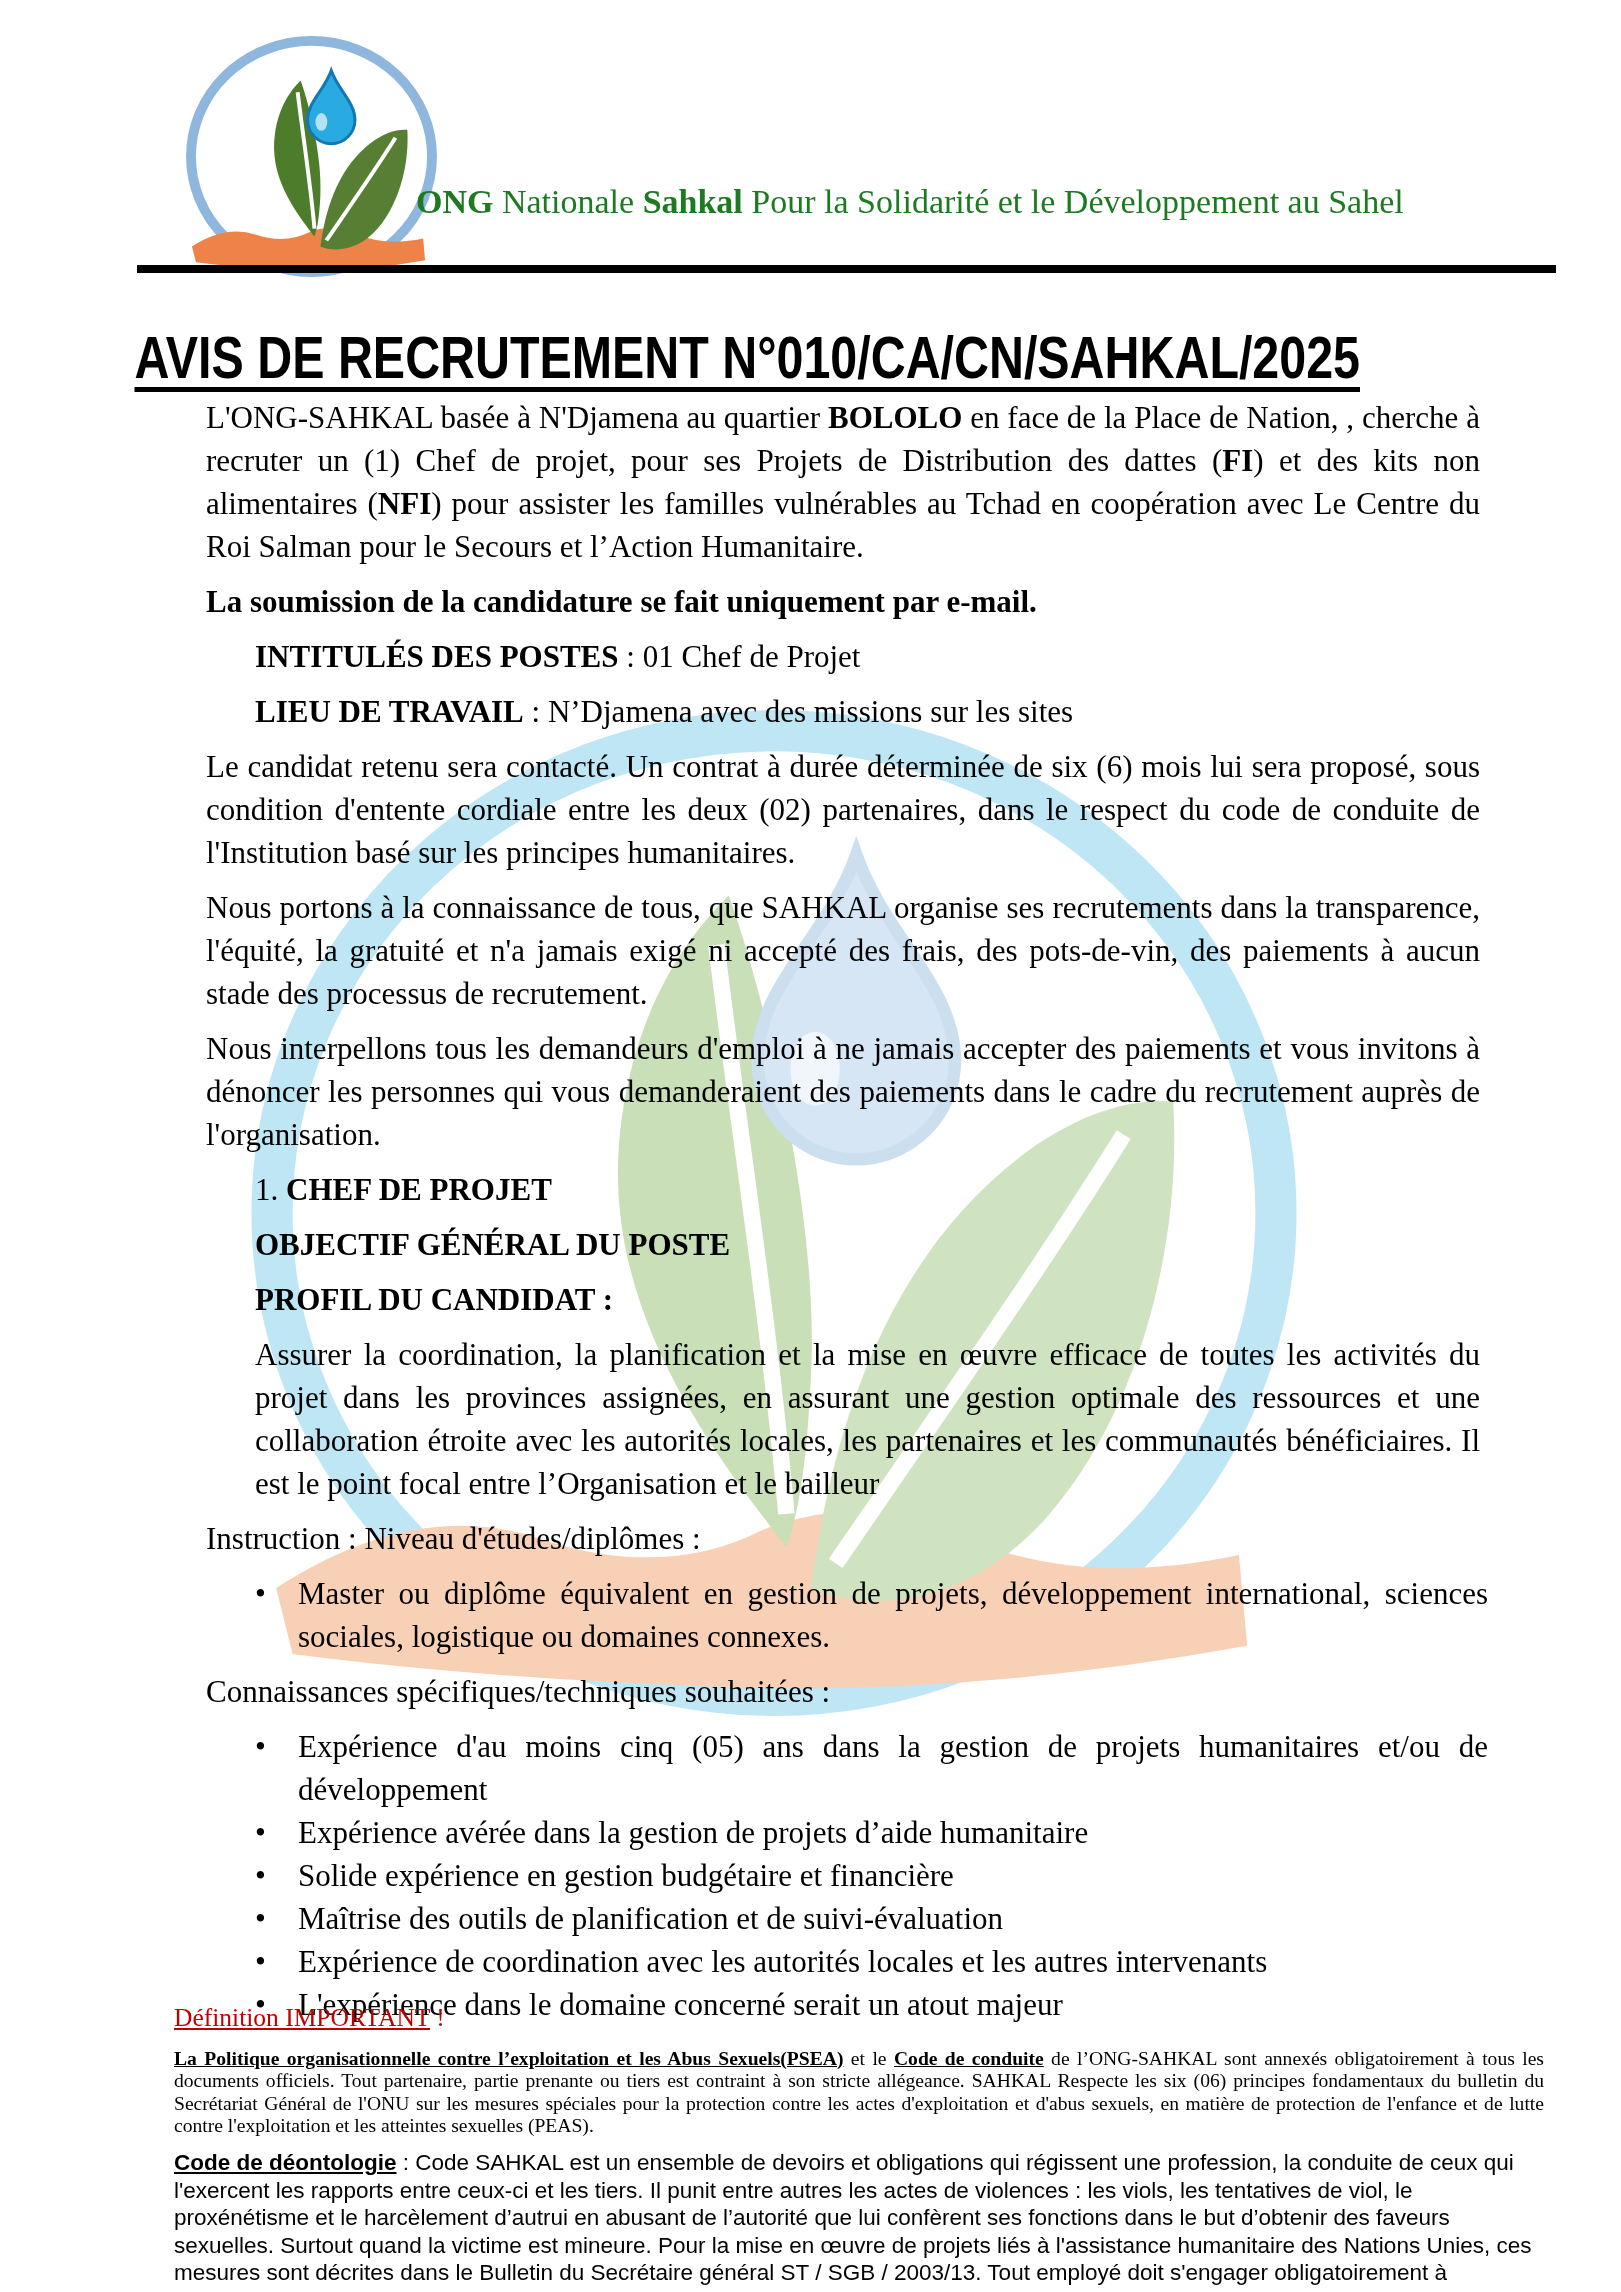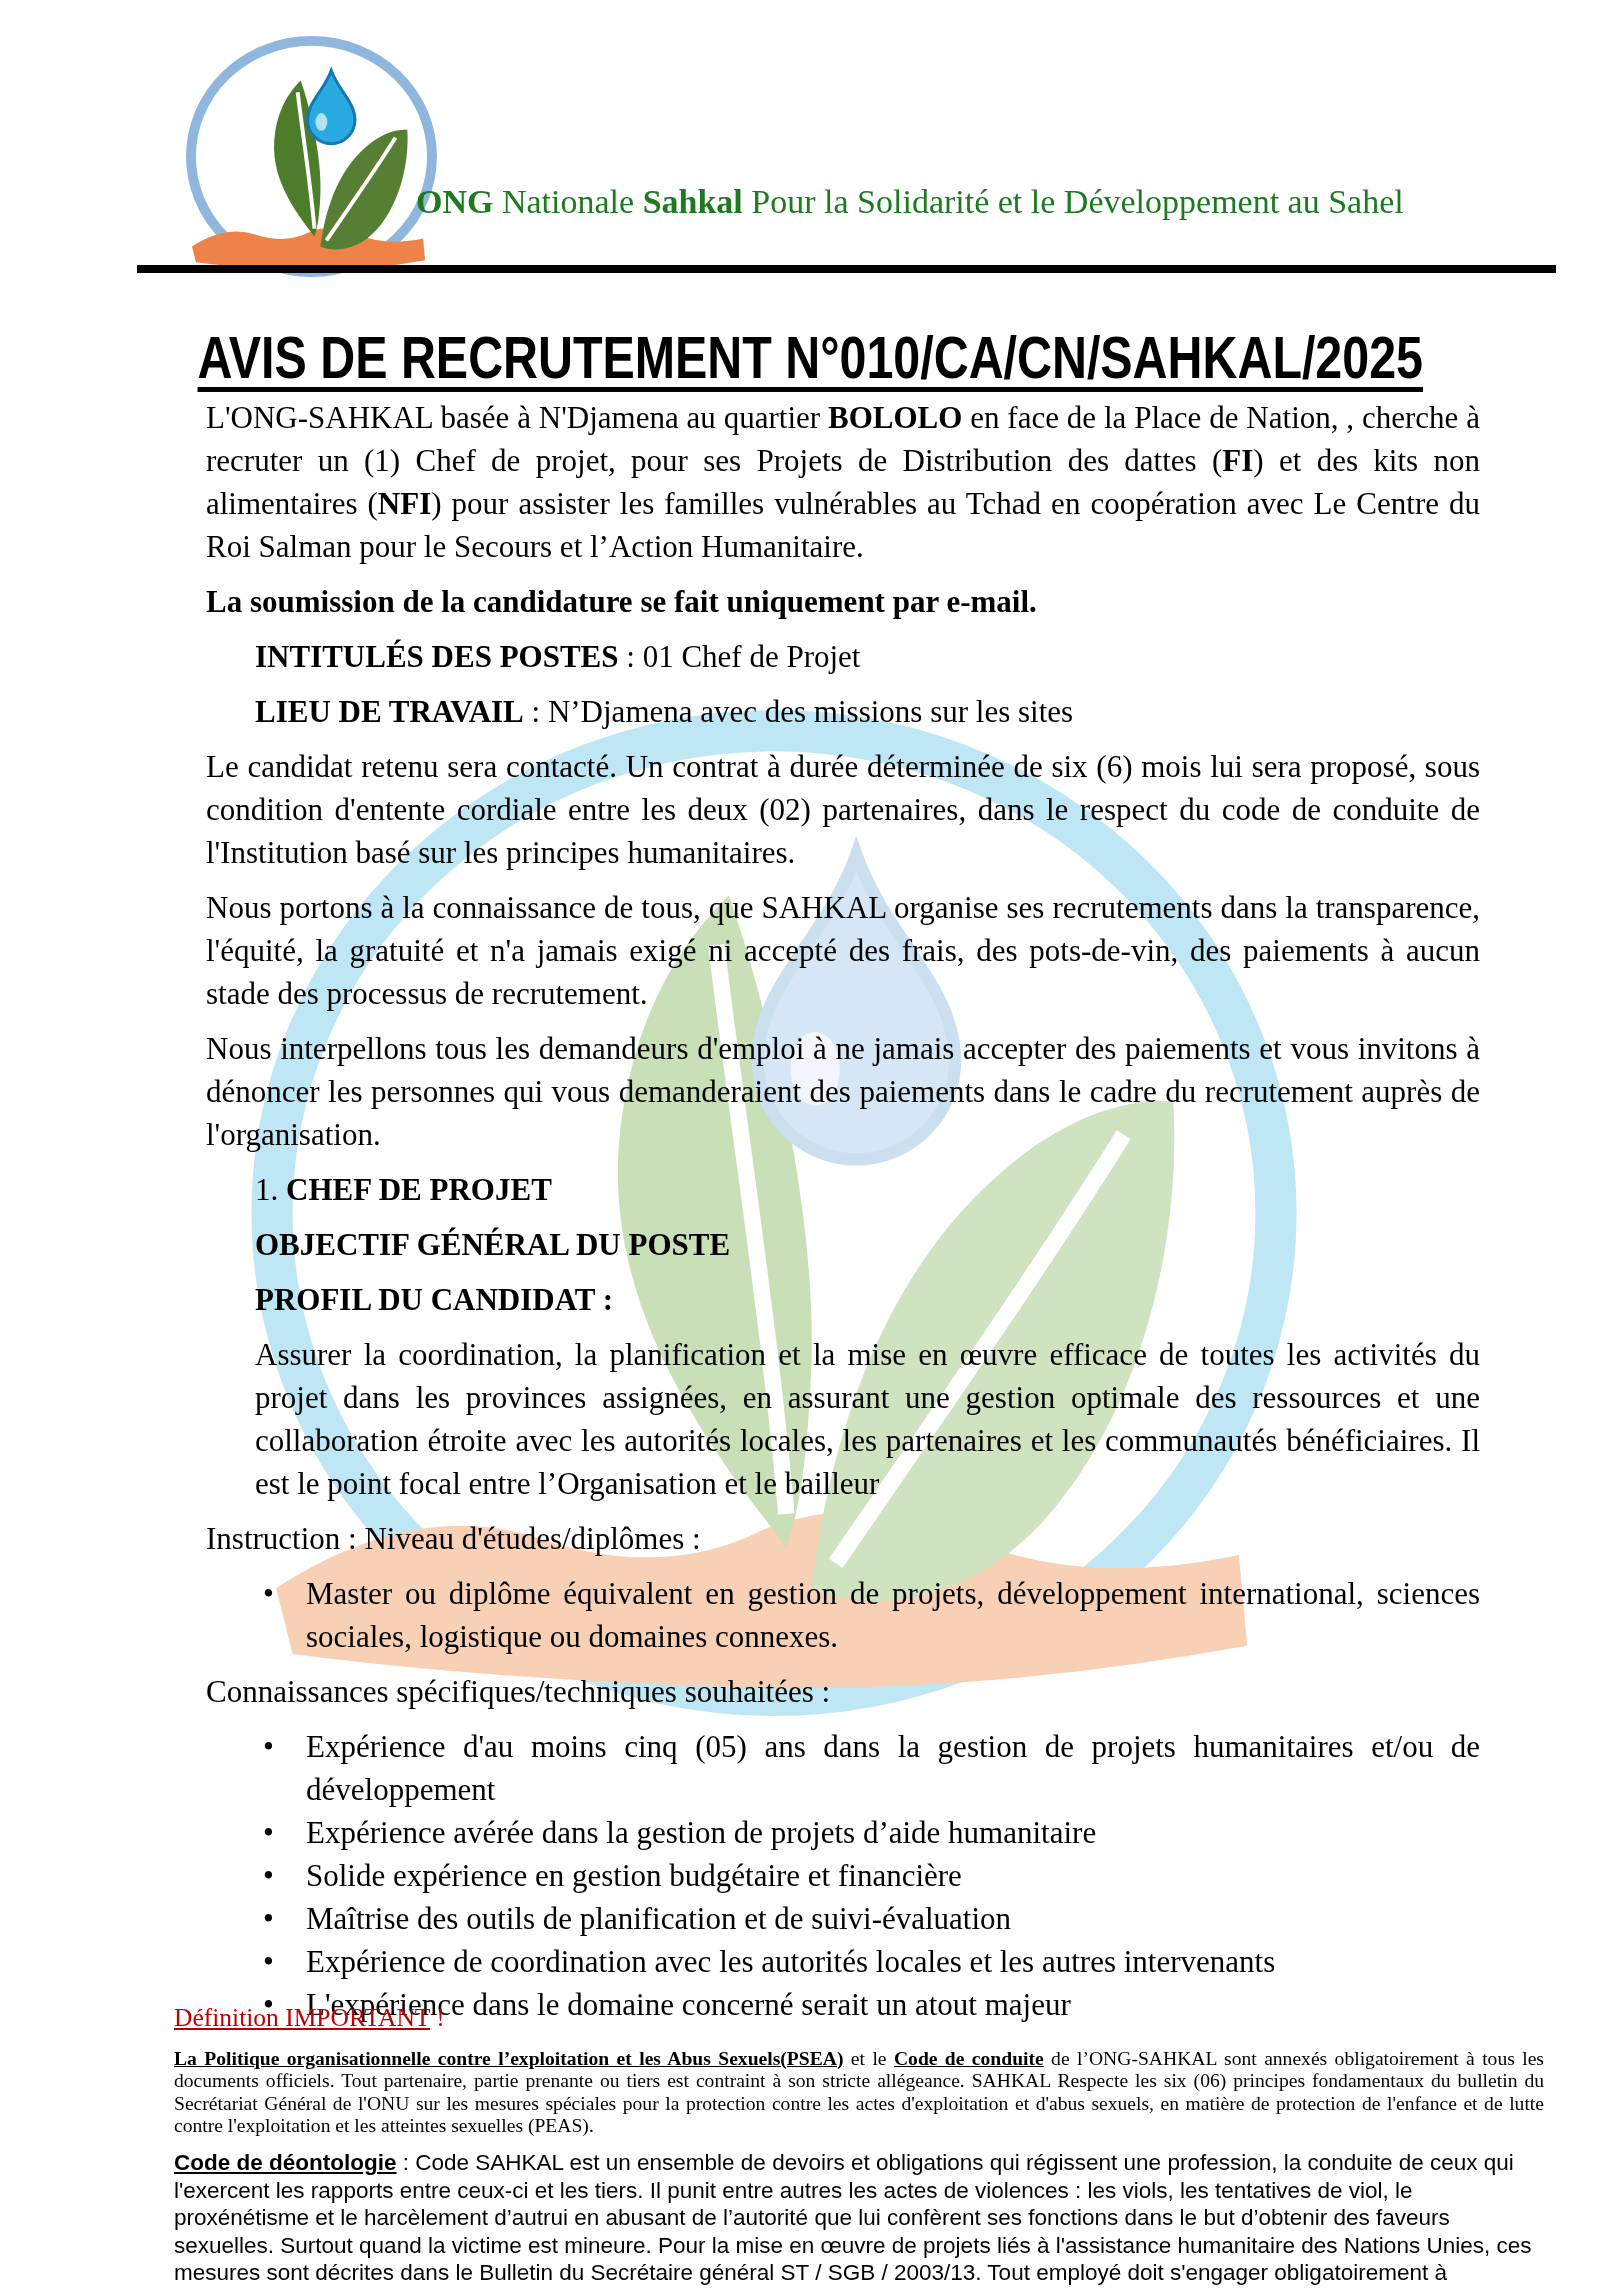--- a/index.html
+++ b/index.html
@@ -23,40 +23,40 @@
   .logo{
     position:absolute;left:182px;top:35px;width:259px;height:243px;z-index:1;
     --ring:#8fb6dc;--leaf1:#4d7d2a;--leaf2:#567f33;
     --drop:#29abe2;--drop-edge:#1477b4;--soil:#ed8348;
   }
   .org-line{
     position:absolute;left:416px;top:182px;z-index:1;
     font-size:34px;line-height:39px;color:#1d7a21;white-space:nowrap;
   }
   .rule{position:absolute;left:137px;top:265px;width:1419px;height:7.8px;background:#000;z-index:1;}
-  .title-wrap{position:absolute;left:0;top:286px;width:1621px;text-align:center;z-index:1;}
+  .title-wrap{position:absolute;left:0;top:286px;width:1621px;text-align:left;z-index:1;}
   .title{
     display:inline-block;
     font-family:"Liberation Sans","DejaVu Sans",sans-serif;
     font-weight:700;font-size:59px;line-height:65px;
     transform:scaleX(.82);transform-origin:center top;
     text-decoration:underline;text-decoration-thickness:4.9px;text-underline-offset:8.8px;
     white-space:nowrap;
   }
   
   .bodytext{
     position:absolute;left:194px;top:384px;width:1298px;z-index:1;
     font-size:31px;line-height:43px;text-align:justify;
   }
   .bodytext p{margin:12px;}
   .indent{padding-left:49px;}
   .gap-intitules{margin-top:23.5px;}
   .gap-lieu{margin-top:39px;}
   .gap-p2{margin-top:9.8px;}
-  ul.bullets{list-style:none;margin:12px;padding:0;}
+  ul.bullets{list-style:none;margin:4px;padding:0;}
   ul.bullets li{position:relative;padding-left:100px;text-align:justify;}
   ul.bullets li::before{content:"\2022";position:absolute;left:57px;top:0;}
   
   .bottom{position:absolute;left:174px;top:2003px;width:1370px;z-index:1;}
   .important{font-size:25.5px;line-height:29px;color:#c00000;}
   .f1{font-size:19.6px;line-height:22.5px;text-align:justify;margin:15.7px 0 0 0;}
   .f2{
     font-family:"Liberation Sans","DejaVu Sans",sans-serif;
     font-size:22.5px;line-height:27.4px;text-align:left;margin:11.8px 0 0 0;
   }

